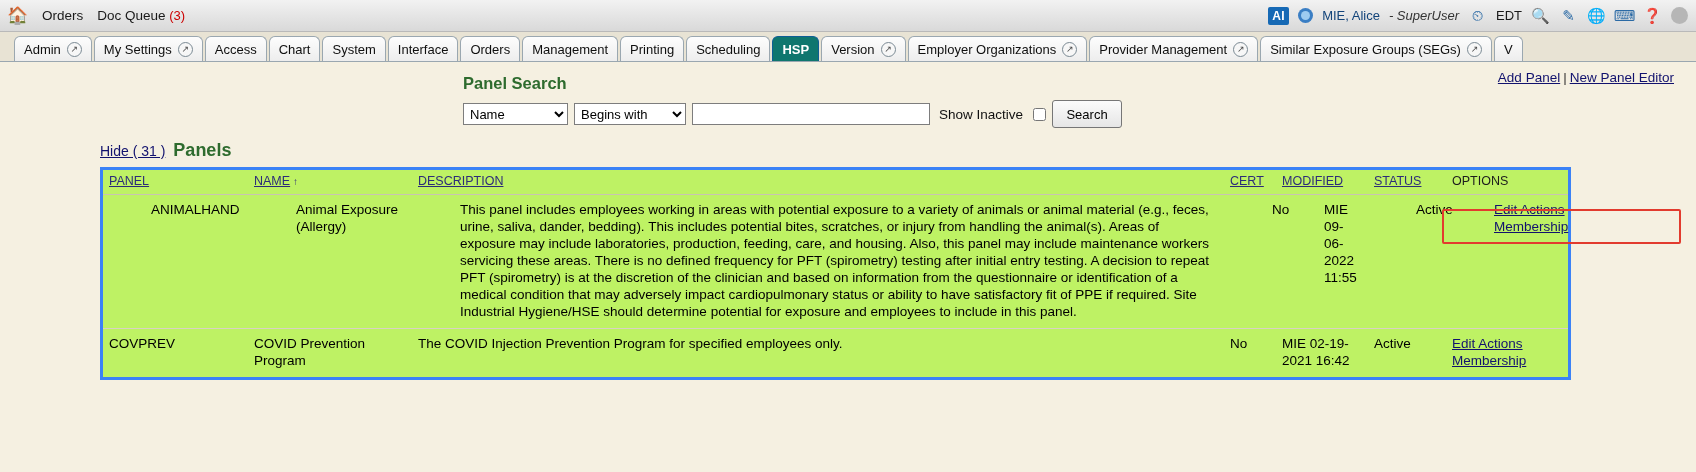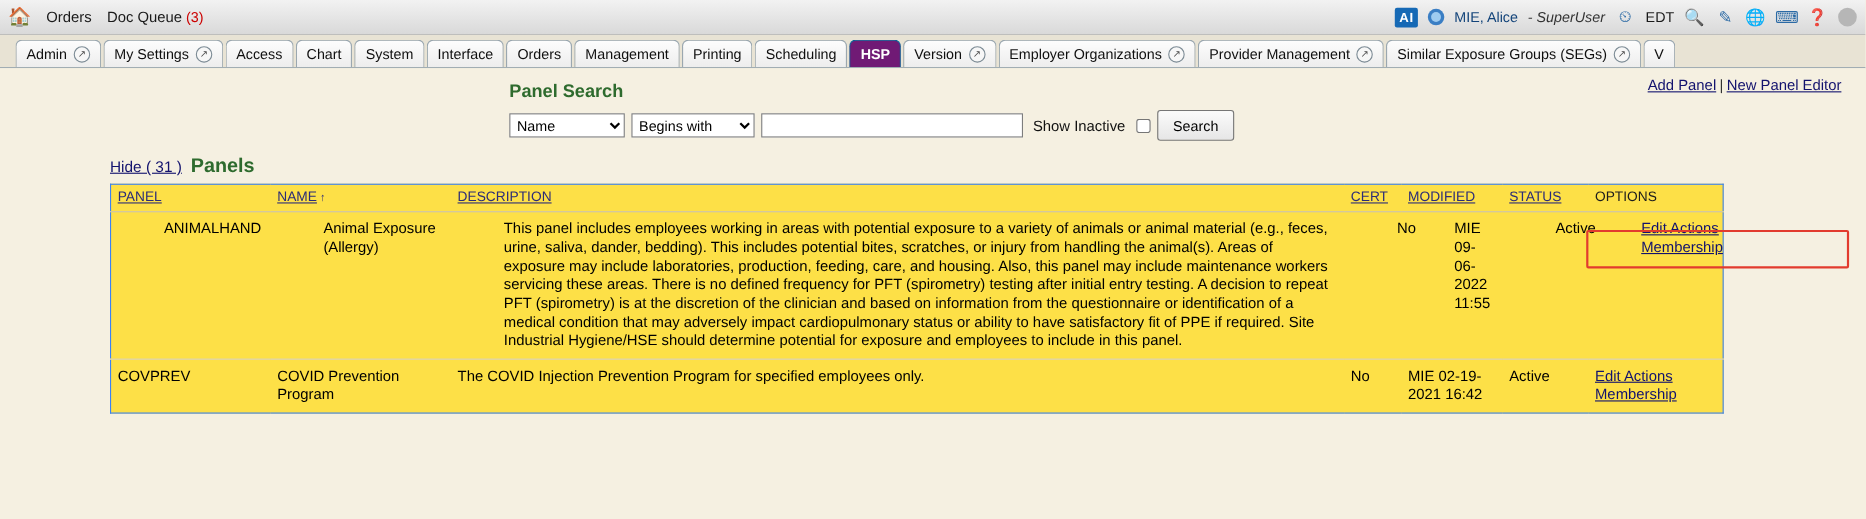--- a/index.html
+++ b/index.html
@@ -115,21 +115,21 @@
     border: 1px solid #9aa7b0;
     border-bottom: none;
     border-radius: 6px 6px 0 0;
     font-size: 13px;
     color: #0f0f0f;
     cursor: pointer;
     white-space: nowrap;
     box-sizing: border-box;
   }
   .tab.active {
-    background: #701a75;
+    background: #0f766e;
     color: #fff;
     font-weight: bold;
     border-color: #0e5e95;
   }
   .tab .ext {
     width: 13px; height: 13px;
     border: 1px solid #7b8a94;
     border-radius: 50%;
     display: inline-flex;
     align-items: center; justify-content: center;
@@ -238,22 +238,22 @@
     cursor: pointer;
   }
   .panels-label {
     color: #2e6b2e;
     font-weight: bold;
     font-size: 18px;
   }
   table.panels {
     width: 100%;
     border-collapse: collapse;
-    background: #fde047;
-    border: 1px solid #3b82f6;
+    background: #bef264;
+    border: 3px solid #3b82f6;
     table-layout: fixed;
   }
   table.panels th {
     text-align: left;
     font-weight: normal;
     font-size: 12.5px;
     color: #2c2c78;
     padding: 4px 6px 6px 6px;
     border-bottom: 1px solid #c9c3b3;
     vertical-align: bottom;

